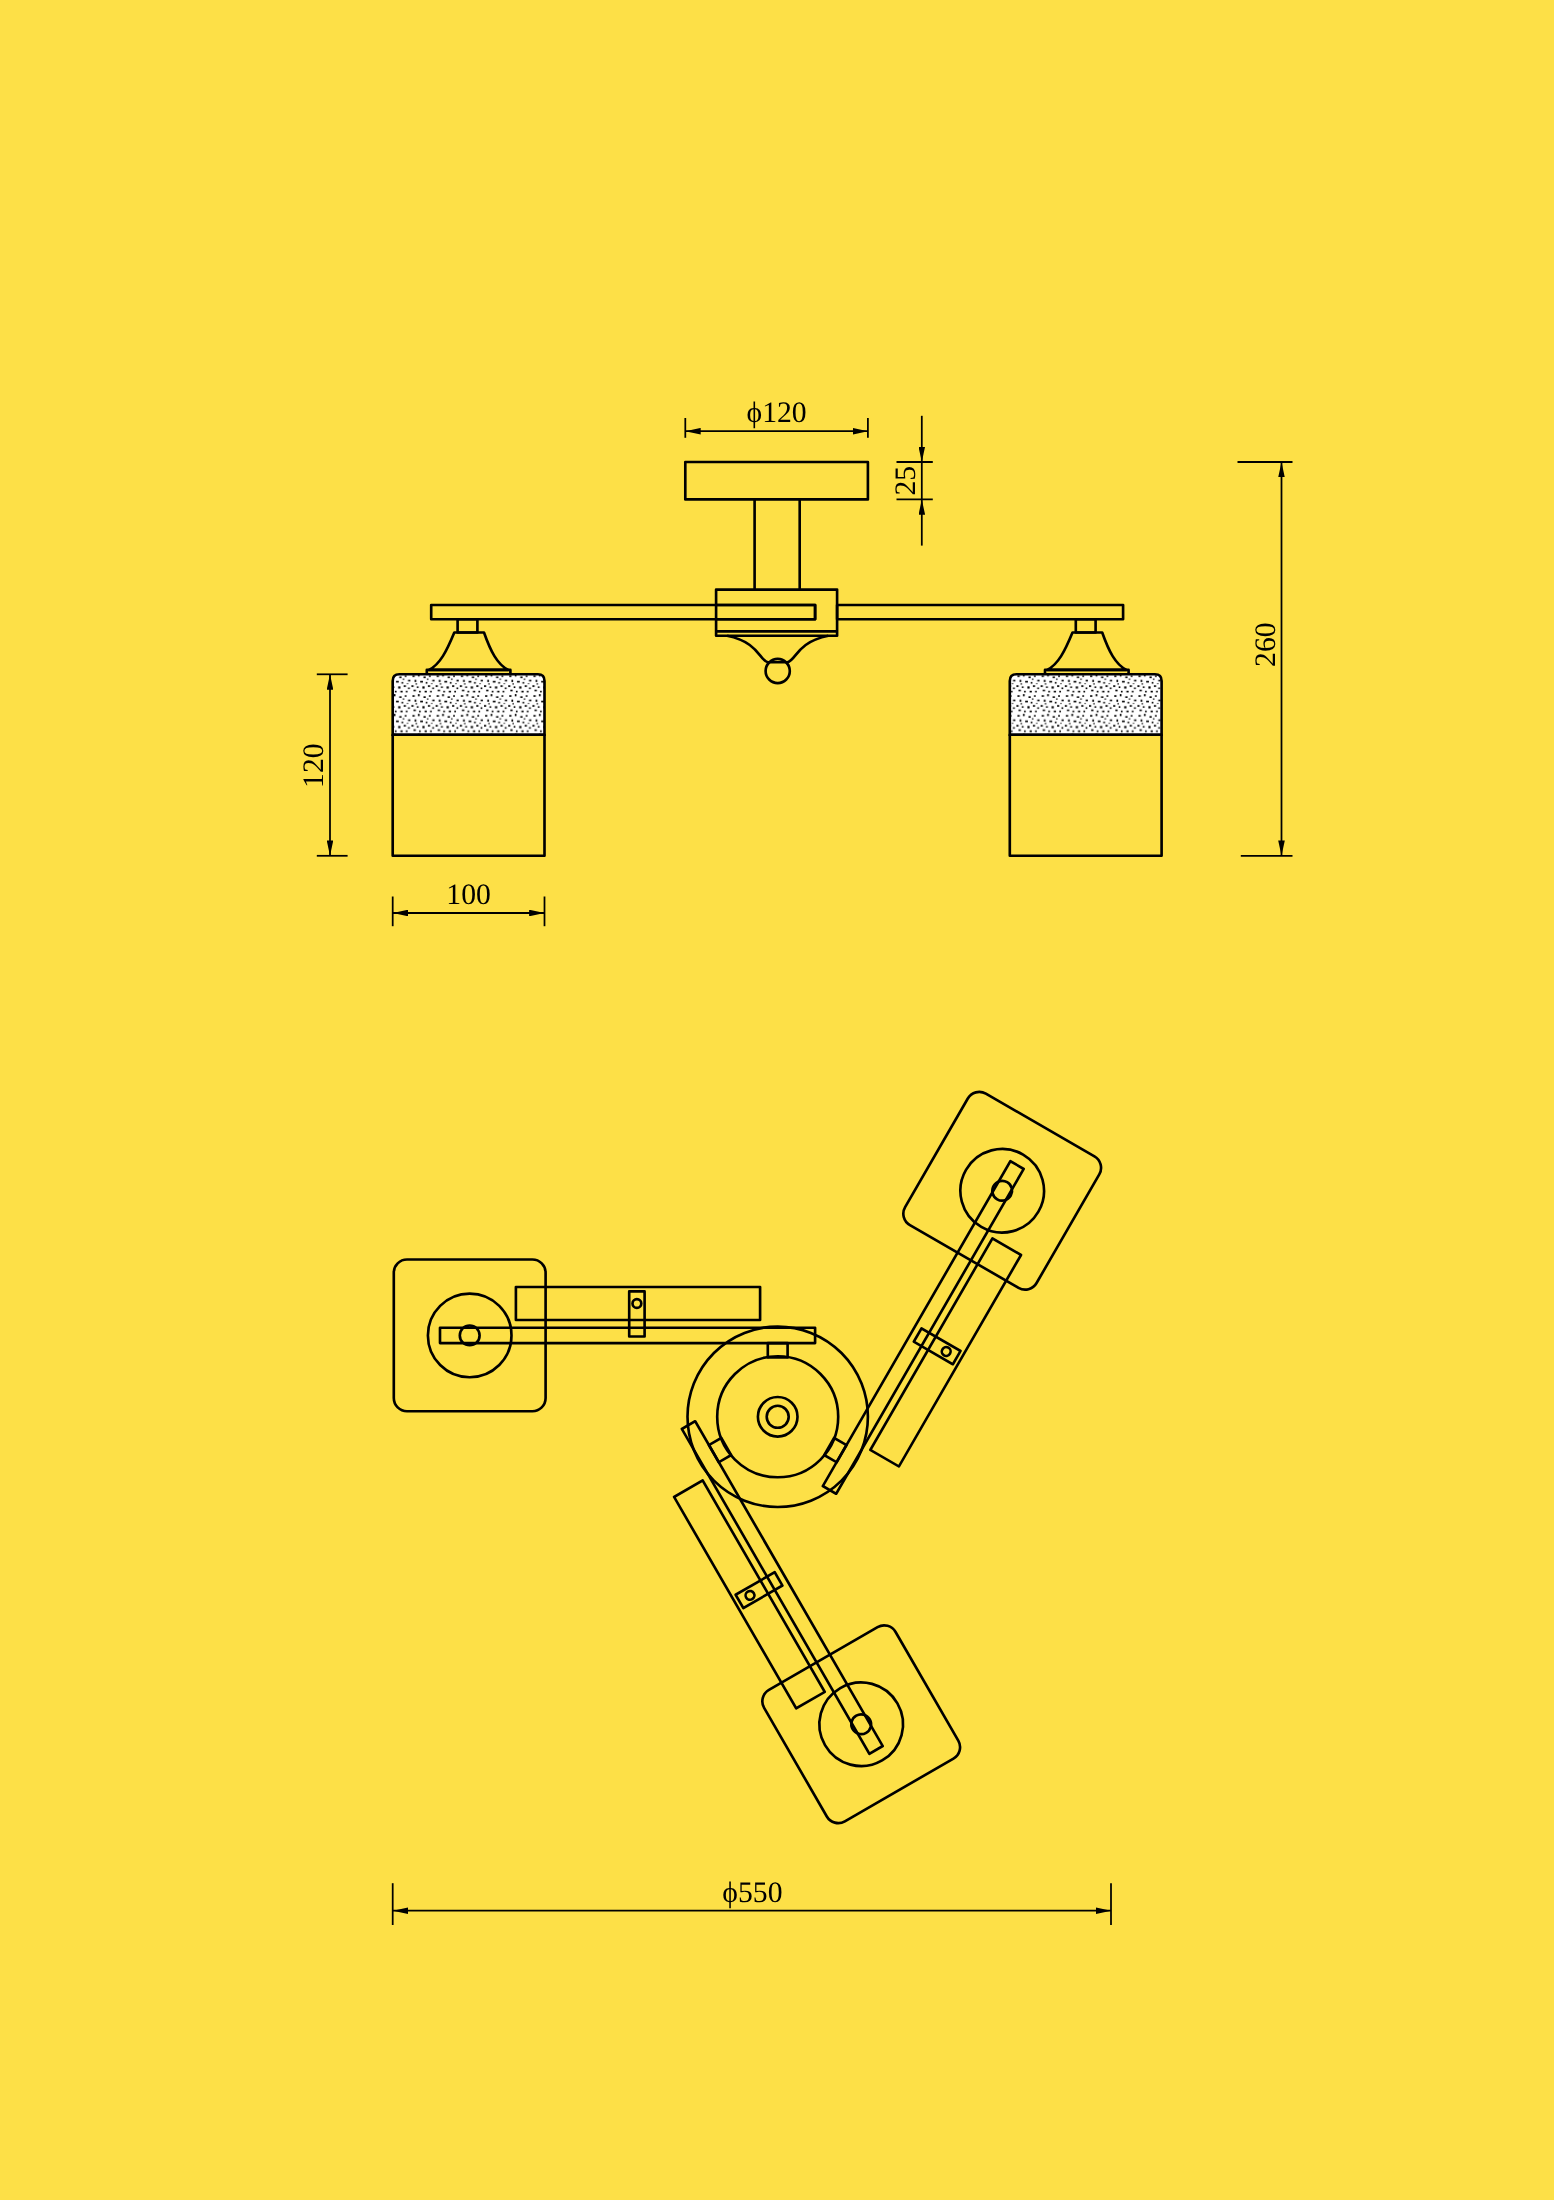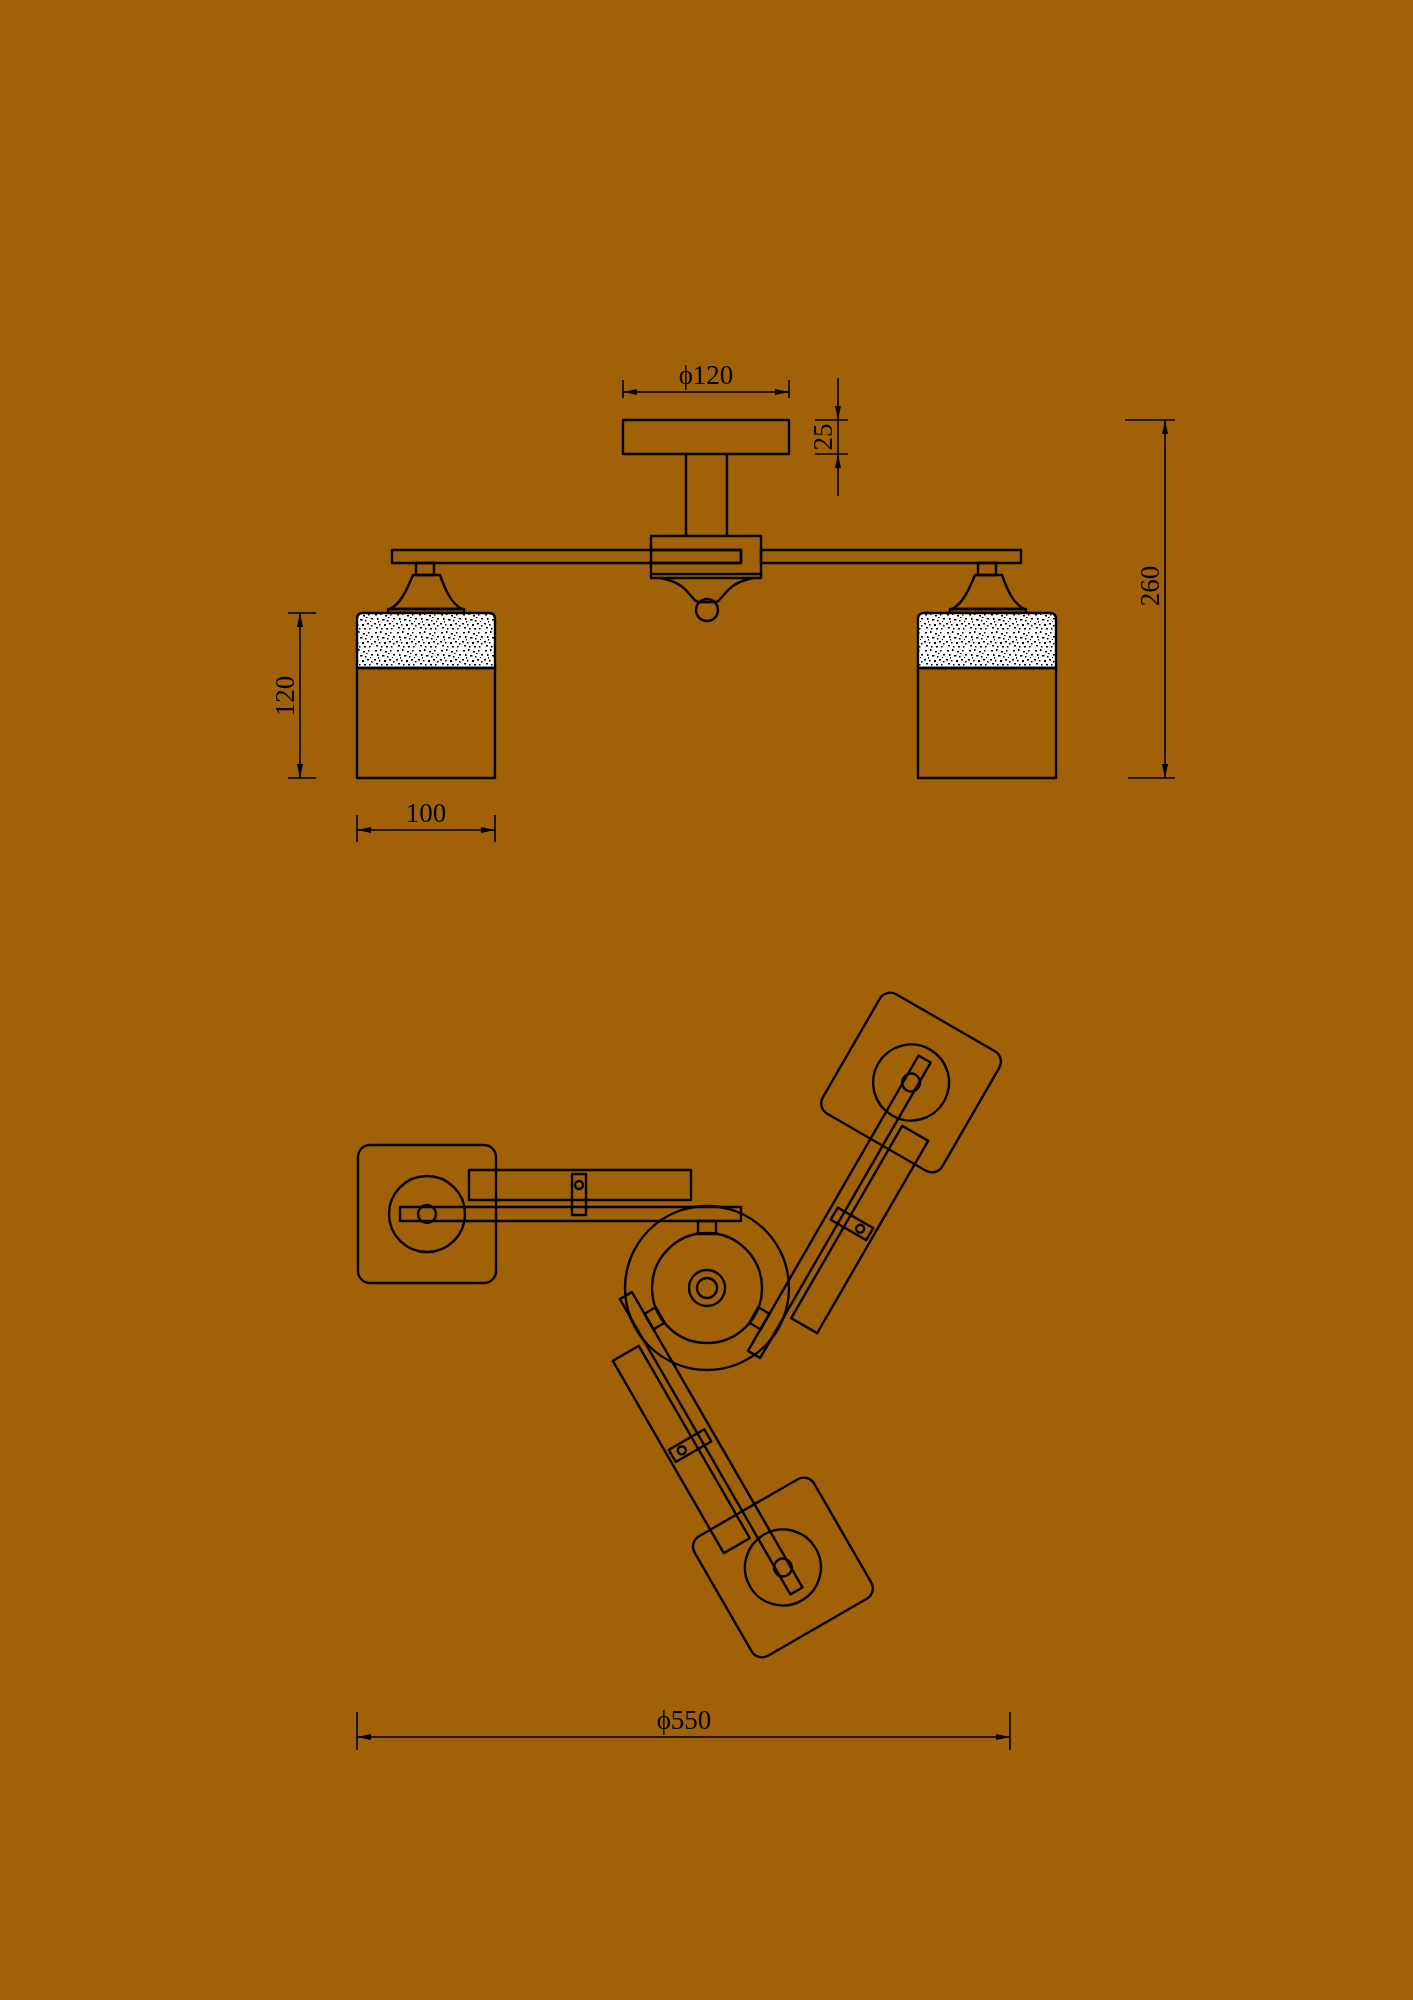--- a/index.html
+++ b/index.html
@@ -1,16 +1,16 @@
 <!DOCTYPE html>
 <html><head>
 <meta charset="utf-8">
 <style>
   html, body { margin: 0; padding: 0; background: #ffffff; }
-  #page { position: relative; width: 1413px; height: 2000px; background: #a16207; overflow: hidden; }
+  #page { position: relative; width: 1413px; height: 2000px; background: #fde047; overflow: hidden; }
   svg { position: absolute; left: 0; top: 0; }
   .ln { stroke: #000; stroke-width: 2.4; fill: none; stroke-linejoin: round; }
   .thin { stroke: #000; stroke-width: 1.6; fill: none; }
   .dimtxt { font-family: "Liberation Serif", "DejaVu Serif", serif; font-size: 27px; fill: #000; }
 </style>
 </head>
 <body>
 
 <div id="page">
 <svg width="1413" height="2000" viewBox="0 0 1413 2000" xmlns="http://www.w3.org/2000/svg">

